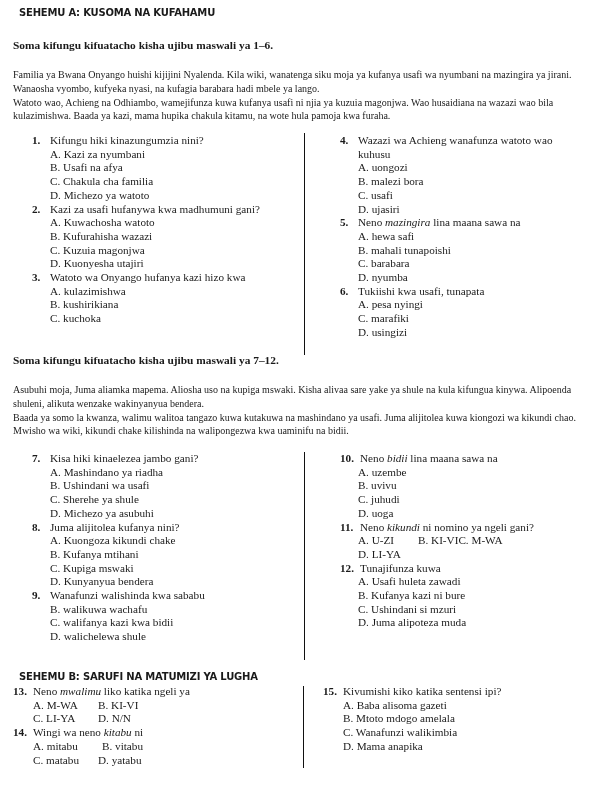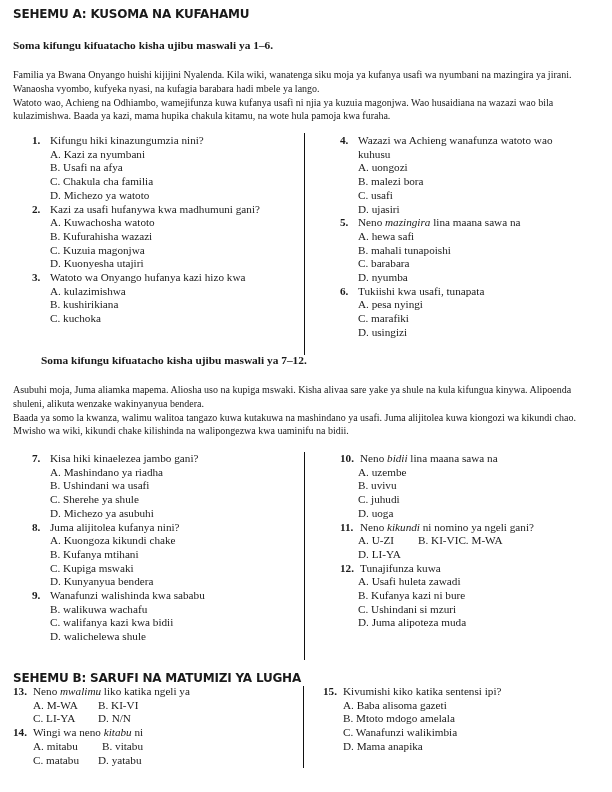--- a/index.html
+++ b/index.html
@@ -1,19 +1,19 @@
 <!DOCTYPE html>
 <html><head>
 <meta charset="utf-8">
 <style>
   html, body { margin: 0; padding: 0; background: #ffffff; }
   body { width: 612px; height: 792px; position: relative; overflow: hidden;
          font-family: "Liberation Serif", serif; color: #1a1a1a; font-size: 11.2px; }
   .abs { position: absolute; }
-  .section-heading { font-family: "DejaVu Sans", sans-serif; font-weight: bold; font-size: 12px; letter-spacing: -0.2px; }
+  .section-heading { font-family: "DejaVu Sans", sans-serif; font-weight: bold; font-size: 10px; letter-spacing: -0.2px; margin-left: 6px; }
   .instr { font-weight: bold; font-size: 11.4px; }
   .passage { left: 13px; width: 590px; line-height: 13.8px; font-size: 10px; }
   .passage p { margin: 0; }
   .qblock { line-height: 13.7px; }
   .q { display: flex; }
   .qnum { font-weight: bold; width: 18px; flex: none; }
   .qnum.wide { width: 20px; }
   .opt { padding-left: 18px; }
   .opt.wide { padding-left: 20px; }
   .divider { position: absolute; width: 1.3px; background: #111; }
@@ -93,21 +93,21 @@
     <div class="q">
         <span class="qnum">6.</span>
         <span>Tukiishi kwa usafi, tunapata</span>
       </div>
     <div class="opt">A. pesa nyingi</div>
     <div class="opt">C. marafiki</div>
     <div class="opt">D. usingizi</div>
   </div>
 </div>
 
-<div class="abs instr" style="left:13px; top:354px;margin-left:28px;">Soma kifungu kifuatacho kisha ujibu maswali ya 7–12.</div>
+<div class="abs instr" style="left:13px; top:354px;">Soma kifungu kifuatacho kisha ujibu maswali ya 7–12.</div>
 
 <div class="abs passage" style="top:383px;">
   <p>Asubuhi moja, Juma aliamka mapema. Aliosha uso na kupiga mswaki. Kisha alivaa sare yake ya shule na kula kifungua kinywa. Alipoenda shuleni, alikuta wenzake wakinyanyua bendera.</p>
   <p>Baada ya somo la kwanza, walimu walitoa tangazo kuwa kutakuwa na mashindano ya usafi. Juma alijitolea kuwa kiongozi wa kikundi chao. Mwisho wa wiki, kikundi chake kilishinda na walipongezwa kwa uaminifu na bidii.</p>
 </div>
 
 <div class="abs qblock" style="left:32px; top:452px; width:270px;">
   <div>
     <div class="q">
         <span class="qnum">7.</span>

